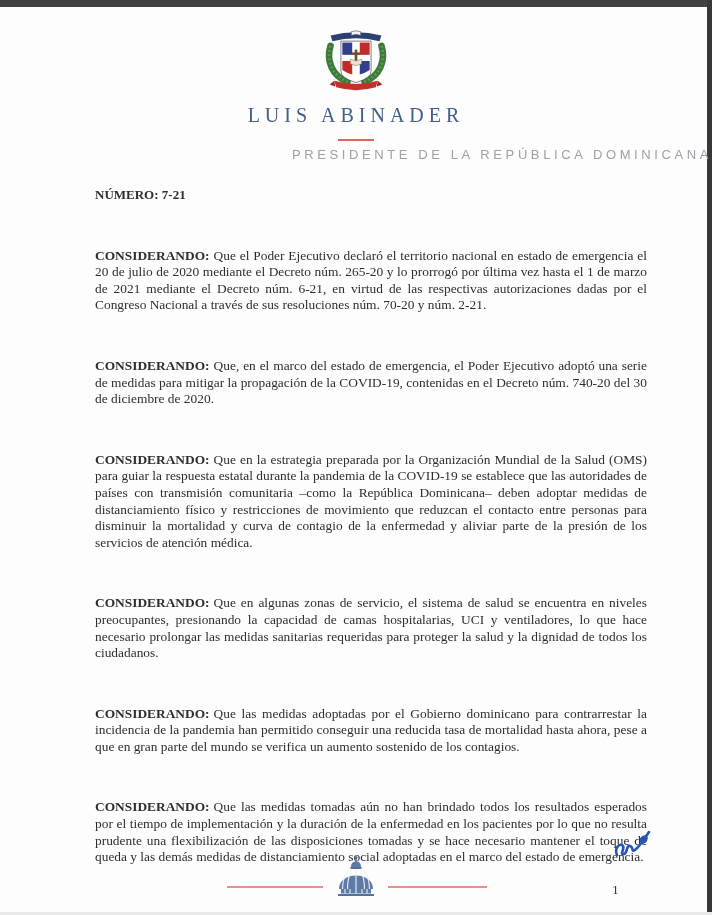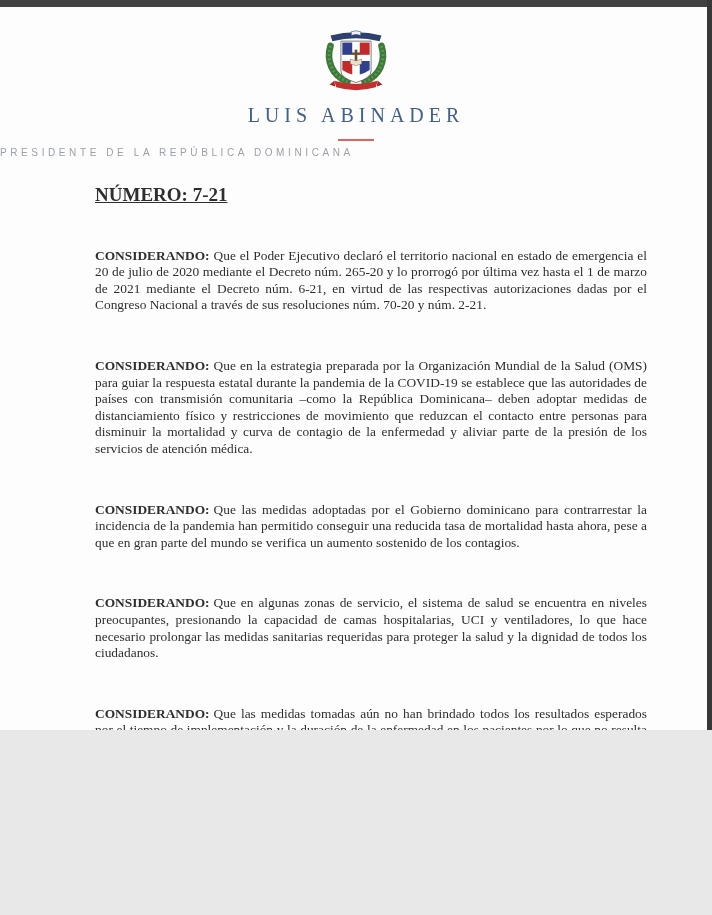--- a/index.html
+++ b/index.html
@@ -1,20 +1,20 @@
 <!DOCTYPE html>
 <html><head>
 <meta charset="utf-8">
 <style>
   * { margin: 0; padding: 0; box-sizing: border-box; }
   html, body { background: #e8e8e8; }
   .page {
     position: relative;
     width: 712px;
-    height: 730px;
+    height: 912px;
     background: #fdfdfd;
     overflow: hidden;
     font-family: "Liberation Serif", serif;
   }
   
   .scan-edge-top {
     position: absolute; top: 0; left: 0;
     width: 712px; height: 7px; background: #414141;
   }
   .scan-edge-right {
@@ -32,36 +32,35 @@
     font-family: "Liberation Serif", serif;
     font-size: 20px; letter-spacing: 5px;
     color: #41608a; font-weight: 400;
   }
   .name-rule {
     position: absolute; top: 139px; left: 338px;
     width: 36px; height: 2px; background: #e0645c;
   }
   .president-subtitle {
     position: absolute; top: 147px; left: 0;
-    width: 712px; text-align: left;
+    width: 712px; text-align: right;
     font-family: "Liberation Sans", sans-serif;
-    font-size: 10px; letter-spacing: 3.6px;
+    font-size: 13px; letter-spacing: 3.6px;
     color: #99a1aa;
   }
   
   .doc-body {
     position: absolute; top: 187px; left: 95px;
     width: 552px;
     font-size: 13.4px; line-height: 16.6px;
     color: #2e2e2e;
   }
   .doc-number {
-    font-weight: bold; font-size: 19px;
+    font-weight: bold; font-size: 13px;
     margin-bottom: 29px;
-    text-decoration: underline;
   }
   .doc-body p {
     text-align: justify;
     margin-bottom: 17px;
     margin-top: 44px;
   }
   .doc-body p .lead {
     font-weight: bold;
     margin-right: 4px;
   }
@@ -124,23 +123,24 @@
   </div>
 
   <div class="president-name">LUIS ABINADER</div>
   <div class="name-rule"></div>
   <div class="president-subtitle">PRESIDENTE DE LA REPÚBLICA DOMINICANA</div>
 
   <div class="doc-body">
     <div class="doc-number">NÚMERO: 7-21</div>
 
     <p><span class="lead">CONSIDERANDO:</span><span>Que el Poder Ejecutivo declaró el territorio nacional en estado de emergencia el 20 de julio de 2020 mediante el Decreto núm. 265-20 y lo prorrogó por última vez hasta el 1 de marzo de 2021 mediante el Decreto núm. 6-21, en virtud de las respectivas autorizaciones dadas por el Congreso Nacional a través de sus resoluciones núm. 70-20 y núm. 2-21.</span></p>
+    <p><span class="lead">CONSIDERANDO:</span><span>Que, en el marco del estado de emergencia, el Poder Ejecutivo adoptó una serie de medidas para mitigar la propagación de la COVID-19, contenidas en el Decreto núm. 740-20 del 30 de diciembre de 2020.</span></p>
     <p><span class="lead">CONSIDERANDO:</span><span>Que en la estrategia preparada por la Organización Mundial de la Salud (OMS) para guiar la respuesta estatal durante la pandemia de la COVID-19 se establece que las autoridades de países con transmisión comunitaria –como la República Dominicana– deben adoptar medidas de distanciamiento físico y restricciones de movimiento que reduzcan el contacto entre personas para disminuir la mortalidad y curva de contagio de la enfermedad y aliviar parte de la presión de los servicios de atención médica.</span></p>
+    <p><span class="lead">CONSIDERANDO:</span><span>Que en algunas zonas de servicio, el sistema de salud se encuentra en niveles preocupantes, presionando la capacidad de camas hospitalarias, UCI y ventiladores, lo que hace necesario prolongar las medidas sanitarias requeridas para proteger la salud y la dignidad de todos los ciudadanos.</span></p>
     <p><span class="lead">CONSIDERANDO:</span><span>Que las medidas adoptadas por el Gobierno dominicano para contrarrestar la incidencia de la pandemia han permitido conseguir una reducida tasa de mortalidad hasta ahora, pese a que en gran parte del mundo se verifica un aumento sostenido de los contagios.</span></p>
-    <p><span class="lead">CONSIDERANDO:</span><span>Que en algunas zonas de servicio, el sistema de salud se encuentra en niveles preocupantes, presionando la capacidad de camas hospitalarias, UCI y ventiladores, lo que hace necesario prolongar las medidas sanitarias requeridas para proteger la salud y la dignidad de todos los ciudadanos.</span></p>
     <p><span class="lead">CONSIDERANDO:</span><span>Que las medidas tomadas aún no han brindado todos los resultados esperados por el tiempo de implementación y la duración de la enfermedad en los pacientes por lo que no resulta prudente una flexibilización de las disposiciones tomadas y se hace necesario mantener el toque de queda y las demás medidas de distanciamiento social adoptadas en el marco del estado de emergencia.</span></p>
     <p><span class="lead">VISTA:</span><span>La Constitución de la República Dominicana, proclamada el 13 de junio de 2015.</span></p>
   </div>
 
   <div class="pen-mark">
     <svg width="38" height="32" viewBox="0 0 38 32">
       <path d="M4,26 C1,19 7,13 10,17 C12,20 6,26 11,25 C15,24 13,16 17,17 C21,18 18,24 22,21 C26,18 31,10 36,3 M28,10 C31,6 35,7 33,11 C31,15 26,14 29,9" fill="none" stroke="#2456b4" stroke-width="2.6" stroke-linecap="round" stroke-linejoin="round"></path>
     </svg>
   </div>
 

